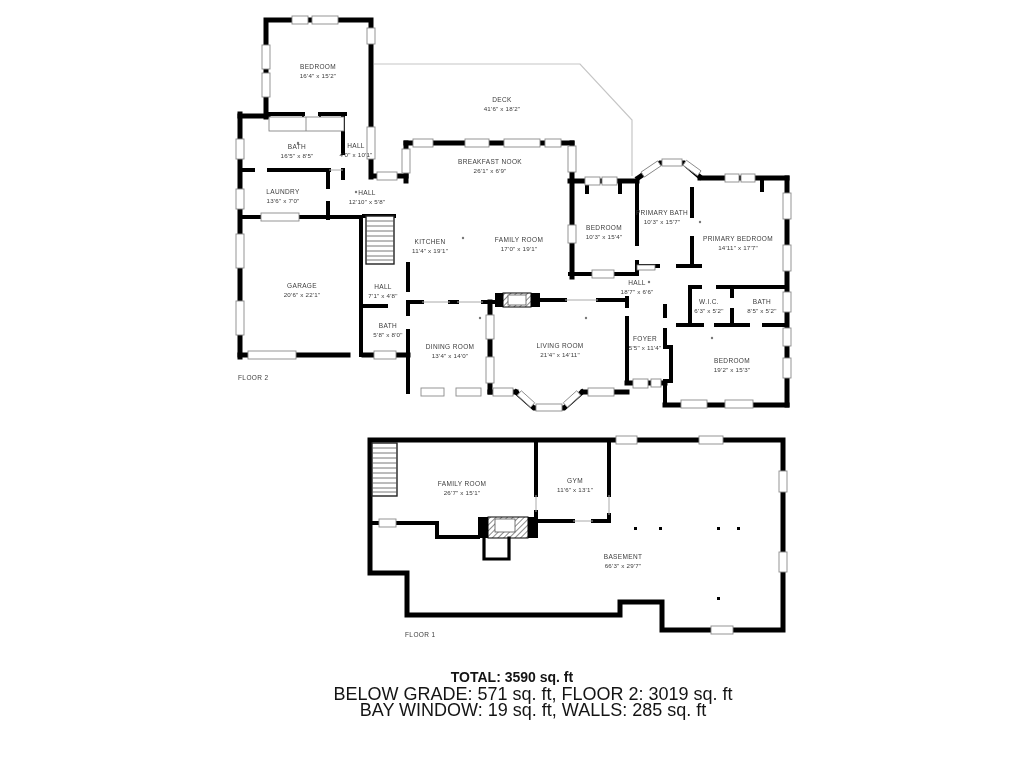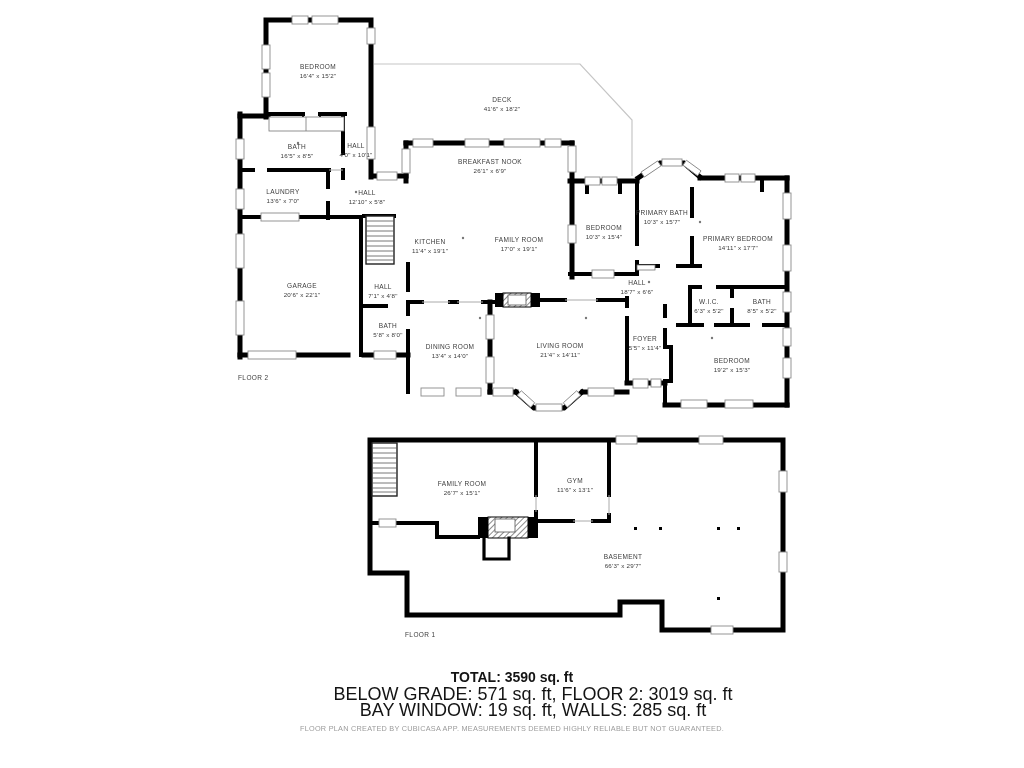--- a/index.html
+++ b/index.html
@@ -342,16 +342,15 @@
   <div class="room" style="left:623px;top:561px">
       <span class="rn">BASEMENT</span>
       <span class="rd">66'3" x 29'7"</span>
     </div>
   <div class="floor-tag" style="left:405px;top:634px">FLOOR 1</div>
 
   <div class="summary">
     <div class="s-total">TOTAL: 3590 sq. ft</div>
     <div class="s-line">BELOW GRADE: 571 sq. ft, FLOOR 2: 3019 sq. ft</div>
     <div class="s-line">BAY WINDOW: 19 sq. ft, WALLS: 285 sq. ft</div>
-    <div class="s-disc">FLOOR PLAN CREATED BY CUBICASA APP. MEASUREMENTS DEEMED HIGHLY RELIABLE BUT NOT GUARANTEED.</div>
   </div>
 
 </div>
 
 </body></html>

